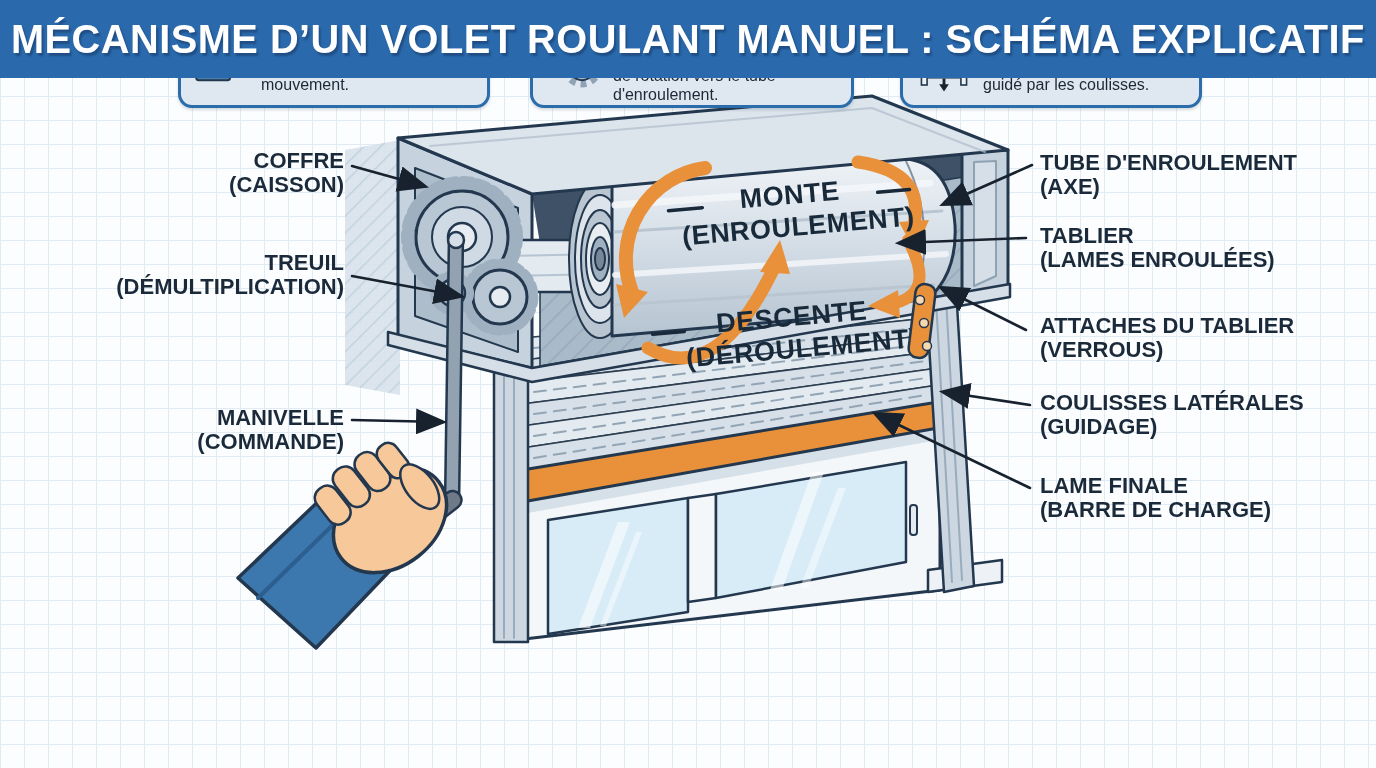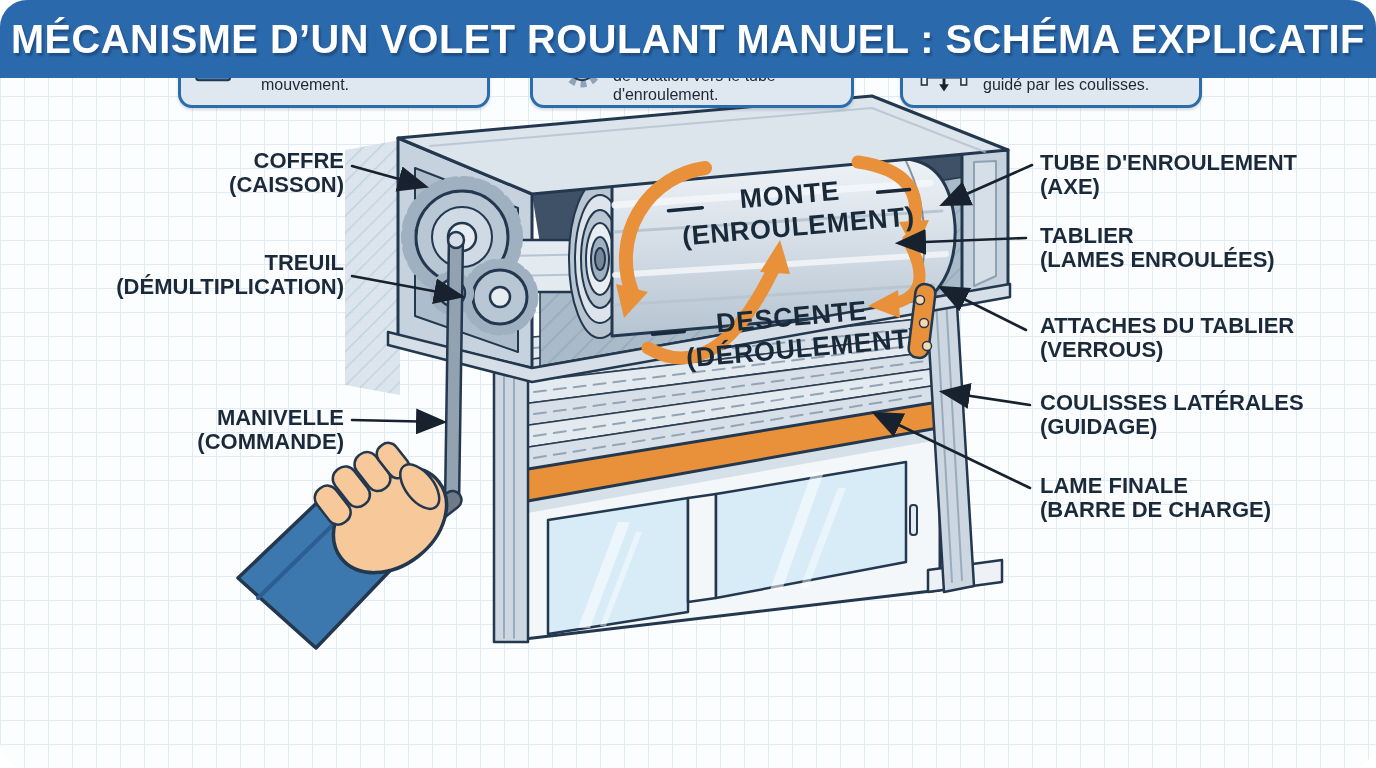--- a/index.html
+++ b/index.html
@@ -1,21 +1,21 @@
 <!DOCTYPE html>
 <html><head>
 <meta charset="utf-8">
 <style>
   html,body{margin:0;padding:0;}
   .page{position:relative;width:1376px;height:768px;overflow:hidden;
     background-color:#fcfdfe;
     background-image:linear-gradient(#e0ebf4 1px,transparent 1px),
                      linear-gradient(90deg,#e0ebf4 1px,transparent 1px);
     background-size:24px 24px;
-    font-family:"Liberation Sans",sans-serif;border-radius:27px;}
+    font-family:"Liberation Sans",sans-serif;}
   .banner{position:absolute;left:0;top:0;width:1376px;height:78px;background:#2a6aac;
     display:flex;align-items:center;justify-content:center;z-index:5;}
   .banner h1{margin:0;color:#ffffff;font-size:41px;font-weight:bold;letter-spacing:.5px;
     transform:scaleX(.97);white-space:nowrap;
     text-shadow:2px 3px 2px rgba(15,35,70,.38);}
   .scene{position:absolute;left:0;top:0;width:1376px;height:768px;z-index:1;}
   .lbl{font-family:"Liberation Sans",sans-serif;font-size:22px;font-weight:bold;fill:#1b2a3a;}
   .rot{font-family:"Liberation Sans",sans-serif;font-size:27px;font-weight:bold;fill:#18293a;letter-spacing:.5px;}
   .steps{position:absolute;left:0;top:646;width:1376px;height:118px;z-index:4;}
   .step-box{position:absolute;top:4px;height:104px;box-sizing:border-box;

